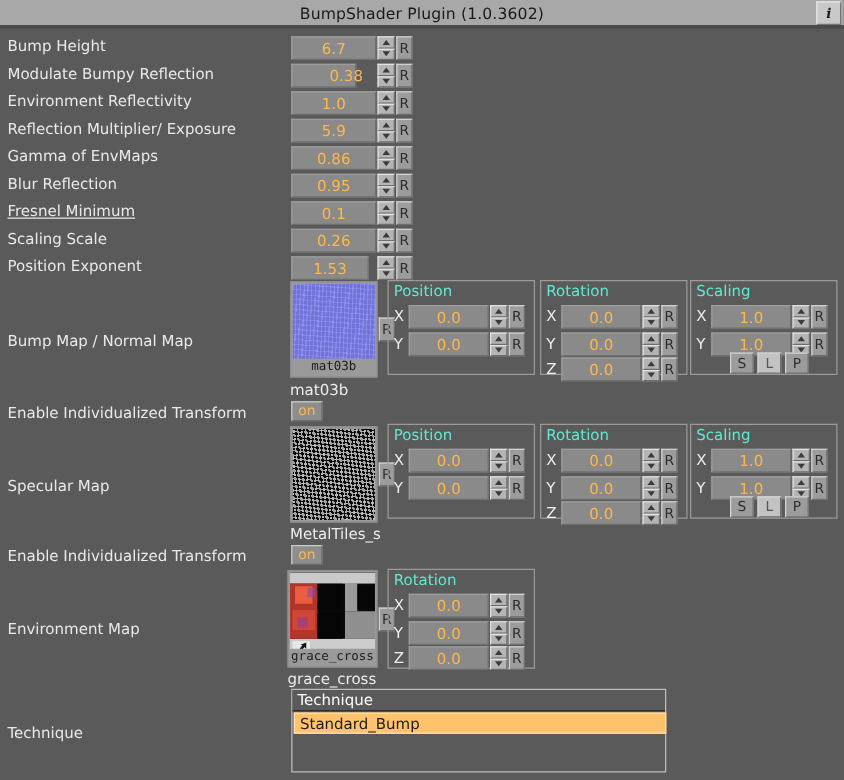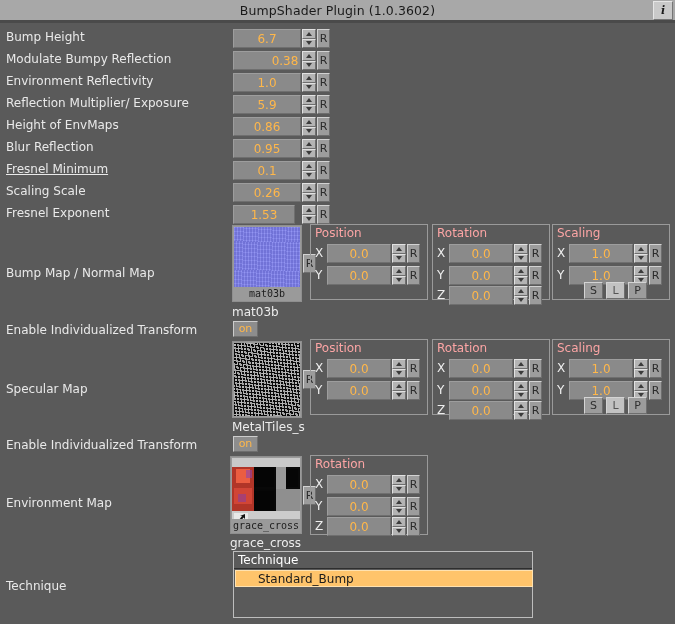--- a/index.html
+++ b/index.html
@@ -66,21 +66,21 @@
     color:#2b2b2b;font-size:11px;line-height:17px;text-align:center;
     box-sizing:border-box;
   }
 
   
   .group{
     position:absolute;border:1px solid #9a9a9a;background:transparent;
     box-sizing:border-box;
   }
   .group .gt{
-    position:absolute;left:4px;top:1px;font-size:12px;color:#fca5a5;
+    position:absolute;left:4px;top:1px;font-size:12px;color:#5eead4;
   }
   .axis{position:absolute;left:4px;font-size:12px;color:#eeeeee;}
 
   
   .thumbwrap{position:absolute;}
   .thumb{
     position:absolute;left:0;top:0;
     border:1px solid #8f8f8f;box-sizing:border-box;
     background:#9a9a9a;
   }
@@ -113,21 +113,21 @@
     box-sizing:border-box;
   }
   .listhdr{
     position:absolute;left:0;top:0;right:0;height:17px;
     background:#5a5a5a;border-bottom:1px solid #2e2e2e;
     color:#ffffff;font-size:12px;line-height:16px;padding-left:4px;
     box-sizing:border-box;
   }
   .litem{
     position:absolute;left:1px;height:17px;line-height:17px;
-    font-size:12px;padding-left:22px;box-sizing:border-box;color:#ffffff;
+    font-size:12px;padding-left:4px;box-sizing:border-box;color:#ffffff;
   }
   .litem.sel{background:#ffc46b;color:#1b1b1b;border:1px solid #ffe2b0;}
 
   
   .tex-bump{width:100%;height:100%;
     background:
       repeating-linear-gradient(92deg, rgba(255,255,255,.10) 0 1px, rgba(0,0,0,.06) 1px 3px),
       repeating-linear-gradient(4deg, rgba(255,255,255,.07) 0 1px, rgba(0,0,0,.05) 1px 4px),
       #7e80f0;}
   .tex-spec{width:100%;height:100%;
@@ -153,21 +153,21 @@
         <div class="lbl" style="top: 1px;">Bump Height</div>
         <div class="numfield" style="left: 233px; top: 0px; width: 68px;">6.7</div>
         <div class="spin" style="left: 302px; top: 0px;">
           <i class="up"></i>
           <i class="dn"></i>
         </div>
         <div class="rbtn" style="left: 317px; top: 0px;">R</div>
       </div>
       <div class="row" style="top: 51px;">
         <div class="lbl" style="top: 1px;">Modulate Bumpy Reflection</div>
-        <div class="numfield" style="left: 233px; top: 0px; width: 68px; padding-left: 36px;">0.38</div>
+        <div class="numfield" style="left: 233px; top: 0px; width: 52px; padding-left: 36px;">0.38</div>
         <div class="spin" style="left: 302px; top: 0px;">
           <i class="up"></i>
           <i class="dn"></i>
         </div>
         <div class="rbtn" style="left: 317px; top: 0px;">R</div>
       </div>
       <div class="row" style="top: 73px;">
         <div class="lbl" style="top: 1px;">Environment Reflectivity</div>
         <div class="numfield" style="left: 233px; top: 0px; width: 68px;">1.0</div>
         <div class="spin" style="left: 302px; top: 0px;">
@@ -179,21 +179,21 @@
       <div class="row" style="top: 95px;">
         <div class="lbl" style="top: 1px;">Reflection Multiplier/ Exposure</div>
         <div class="numfield" style="left: 233px; top: 0px; width: 68px;">5.9</div>
         <div class="spin" style="left: 302px; top: 0px;">
           <i class="up"></i>
           <i class="dn"></i>
         </div>
         <div class="rbtn" style="left: 317px; top: 0px;">R</div>
       </div>
       <div class="row" style="top: 117px;">
-        <div class="lbl" style="top: 1px;">Height of EnvMaps</div>
+        <div class="lbl" style="top: 1px;">Gamma of EnvMaps</div>
         <div class="numfield" style="left: 233px; top: 0px; width: 68px;">0.86</div>
         <div class="spin" style="left: 302px; top: 0px;">
           <i class="up"></i>
           <i class="dn"></i>
         </div>
         <div class="rbtn" style="left: 317px; top: 0px;">R</div>
       </div>
       <div class="row" style="top: 139px;">
         <div class="lbl" style="top: 1px;">Blur Reflection</div>
         <div class="numfield" style="left: 233px; top: 0px; width: 68px;">0.95</div>
@@ -215,21 +215,21 @@
       <div class="row" style="top: 183px;">
         <div class="lbl" style="top: 1px;">Scaling Scale</div>
         <div class="numfield" style="left: 233px; top: 0px; width: 68px;">0.26</div>
         <div class="spin" style="left: 302px; top: 0px;">
           <i class="up"></i>
           <i class="dn"></i>
         </div>
         <div class="rbtn" style="left: 317px; top: 0px;">R</div>
       </div>
       <div class="row" style="top: 205px;">
-        <div class="lbl" style="top: 1px;">Fresnel Exponent</div>
+        <div class="lbl" style="top: 1px;">Position Exponent</div>
         <div class="numfield" style="left: 233px; top: 0px; width: 62px;">1.53</div>
         <div class="spin" style="left: 302px; top: 0px;">
           <i class="up"></i>
           <i class="dn"></i>
         </div>
         <div class="rbtn" style="left: 317px; top: 0px;">R</div>
       </div>
     </div>
 
   <div class="lbl" style="top:266px;">Bump Map / Normal Map</div>

